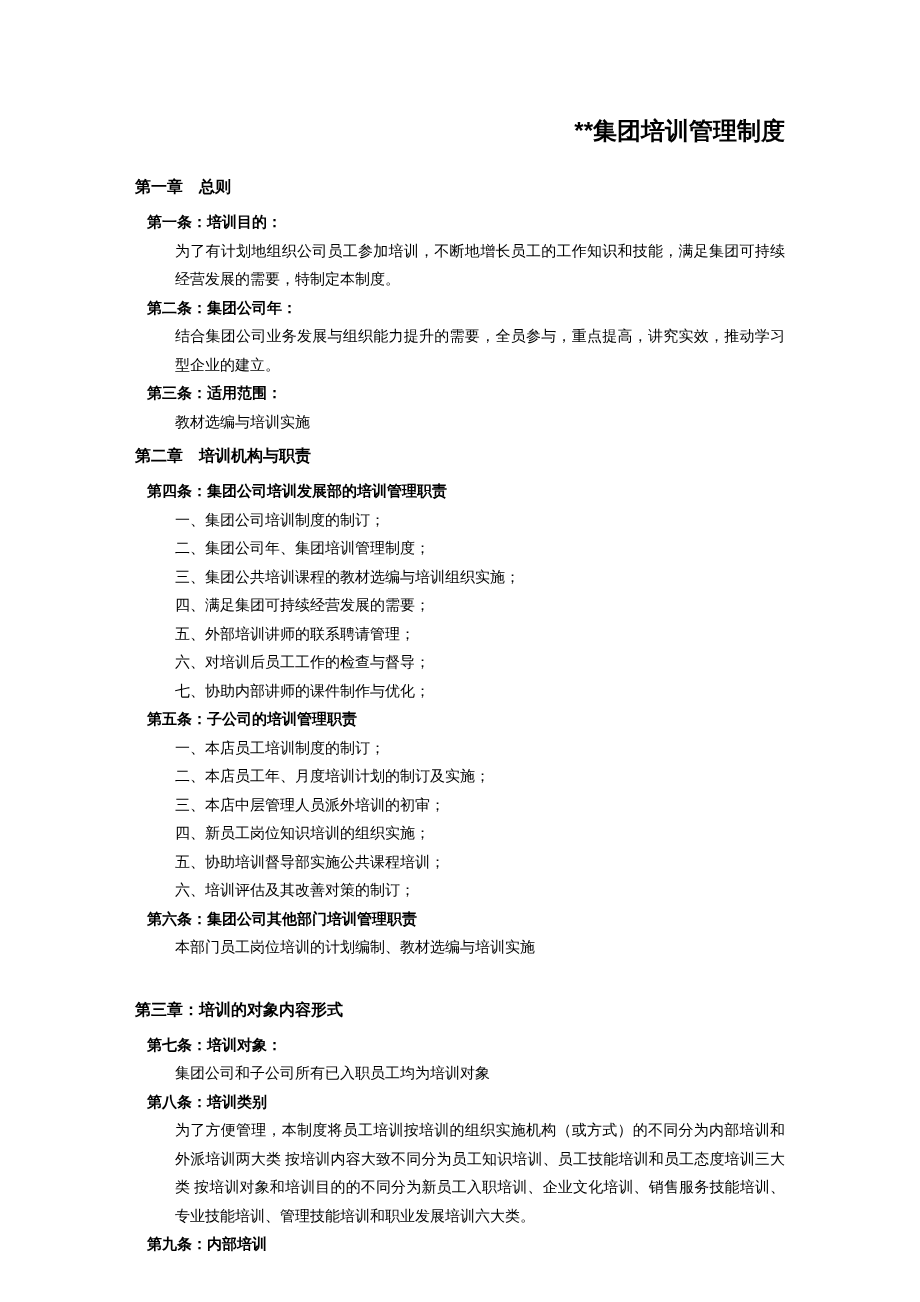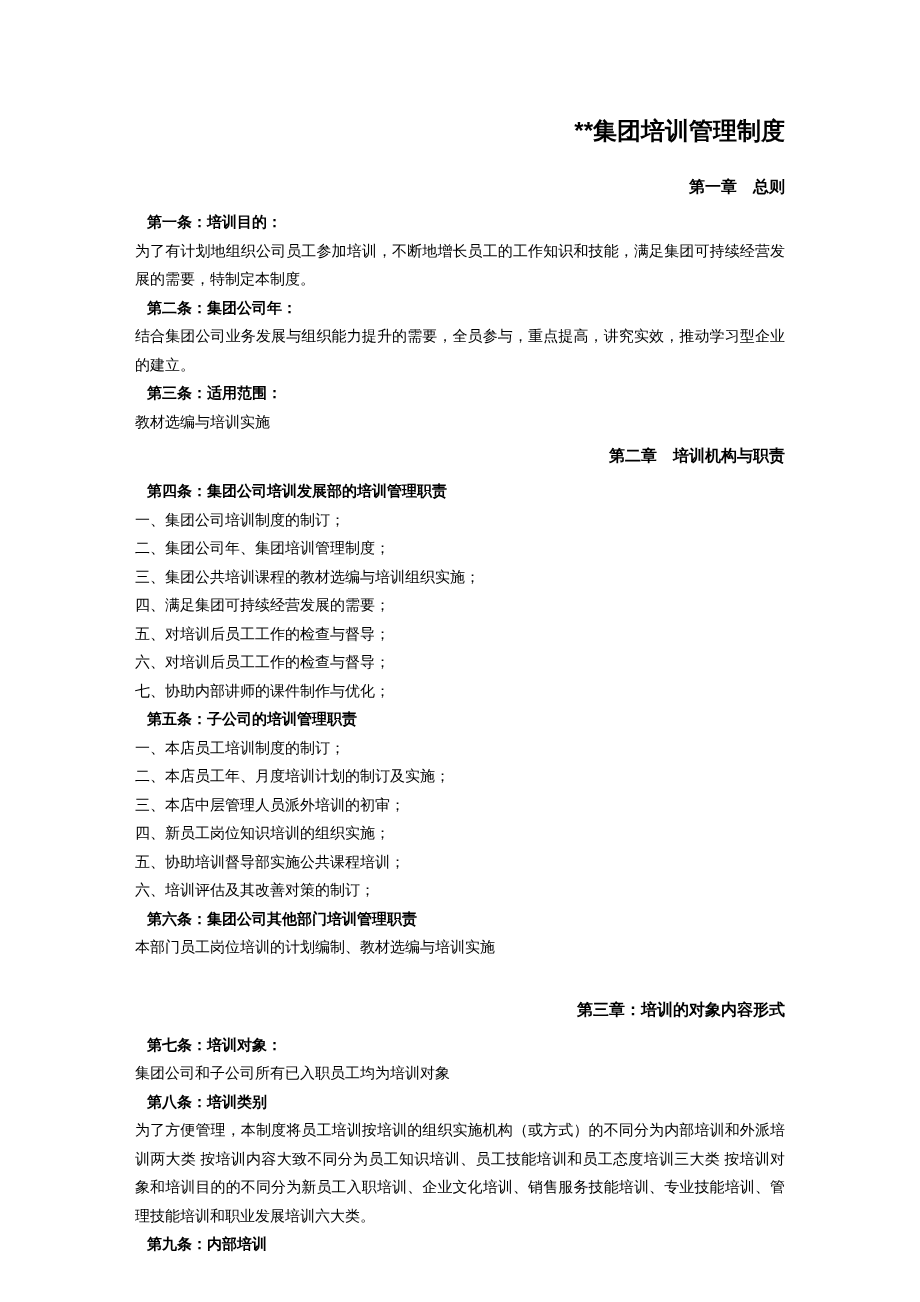--- a/index.html
+++ b/index.html
@@ -18,36 +18,37 @@
     .title {
       font-size: 24px;
       font-weight: bold;
       text-align: right;
       margin-bottom: 30px;
       font-family: "SimHei", "黑体", sans-serif;
     }
     .chapter {
       font-size: 16px;
       font-weight: bold;
-      text-align: right;
+      text-align: left;
       margin-top: 10px;
       margin-bottom: 10px;
       font-family: Liberation Mono, monospace;
     }
     .article-title {
       font-size: 15px;
       font-weight: bold;
       font-family: "SimHei", "黑体", sans-serif;
       line-height: 1.9;
       margin-left: 12px;
     }
     .body-text {
       font-size: 15px;
       line-height: 1.9;
       text-align: justify;
+      margin-left: 40px;
     }
     .spacer {
       height: 28px;
     }
   </style>
 </head>
 <body>
 
 <div class="title">**集团培训管理制度</div>
 
@@ -62,21 +63,21 @@
 <div class="article-title">第三条：适用范围：</div>
 <div class="body-text">教材选编与培训实施</div>
 
 <div class="chapter">第二章　培训机构与职责</div>
 
 <div class="article-title">第四条：集团公司培训发展部的培训管理职责</div>
 <div class="body-text">一、集团公司培训制度的制订；</div>
 <div class="body-text">二、集团公司年、集团培训管理制度；</div>
 <div class="body-text">三、集团公共培训课程的教材选编与培训组织实施；</div>
 <div class="body-text">四、满足集团可持续经营发展的需要；</div>
-<div class="body-text">五、对培训后员工工作的检查与督导；</div>
+<div class="body-text">五、外部培训讲师的联系聘请管理；</div>
 <div class="body-text">六、对培训后员工工作的检查与督导；</div>
 <div class="body-text">七、协助内部讲师的课件制作与优化；</div>
 
 <div class="article-title">第五条：子公司的培训管理职责</div>
 <div class="body-text">一、本店员工培训制度的制订；</div>
 <div class="body-text">二、本店员工年、月度培训计划的制订及实施；</div>
 <div class="body-text">三、本店中层管理人员派外培训的初审；</div>
 <div class="body-text">四、新员工岗位知识培训的组织实施；</div>
 <div class="body-text">五、协助培训督导部实施公共课程培训；</div>
 <div class="body-text">六、培训评估及其改善对策的制订；</div>

